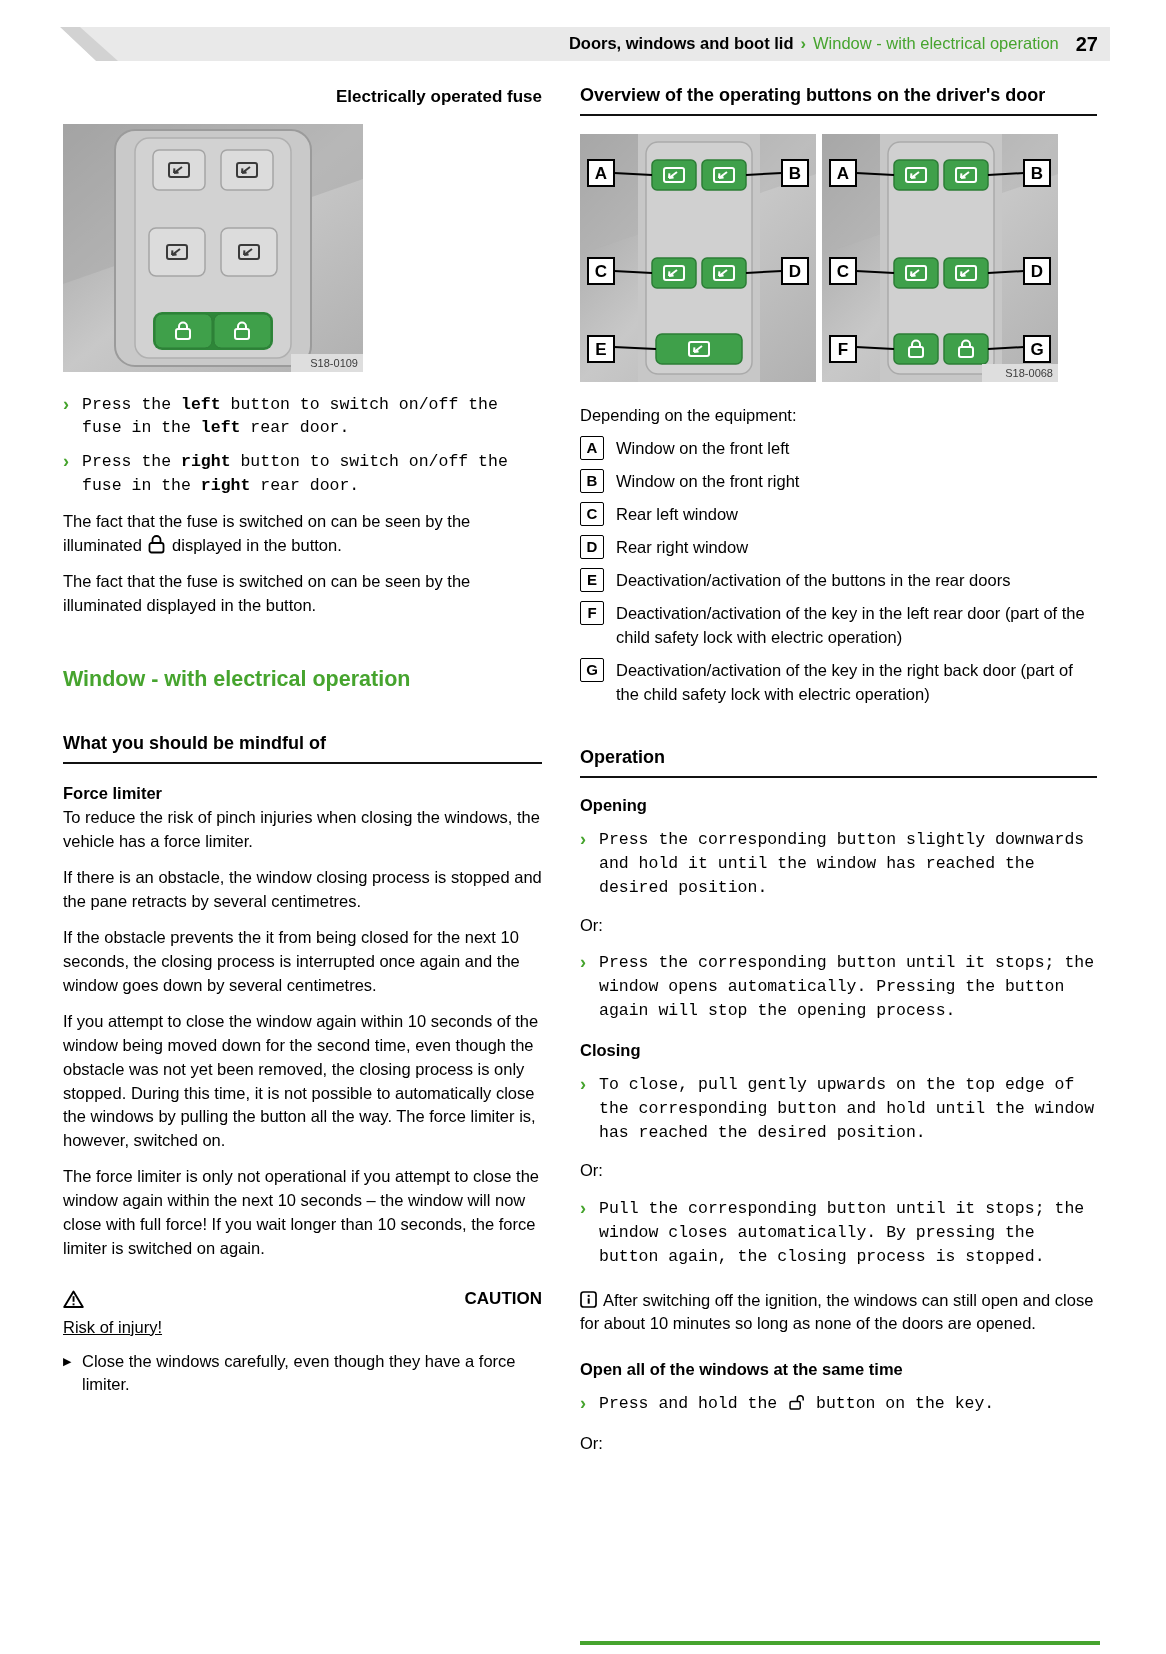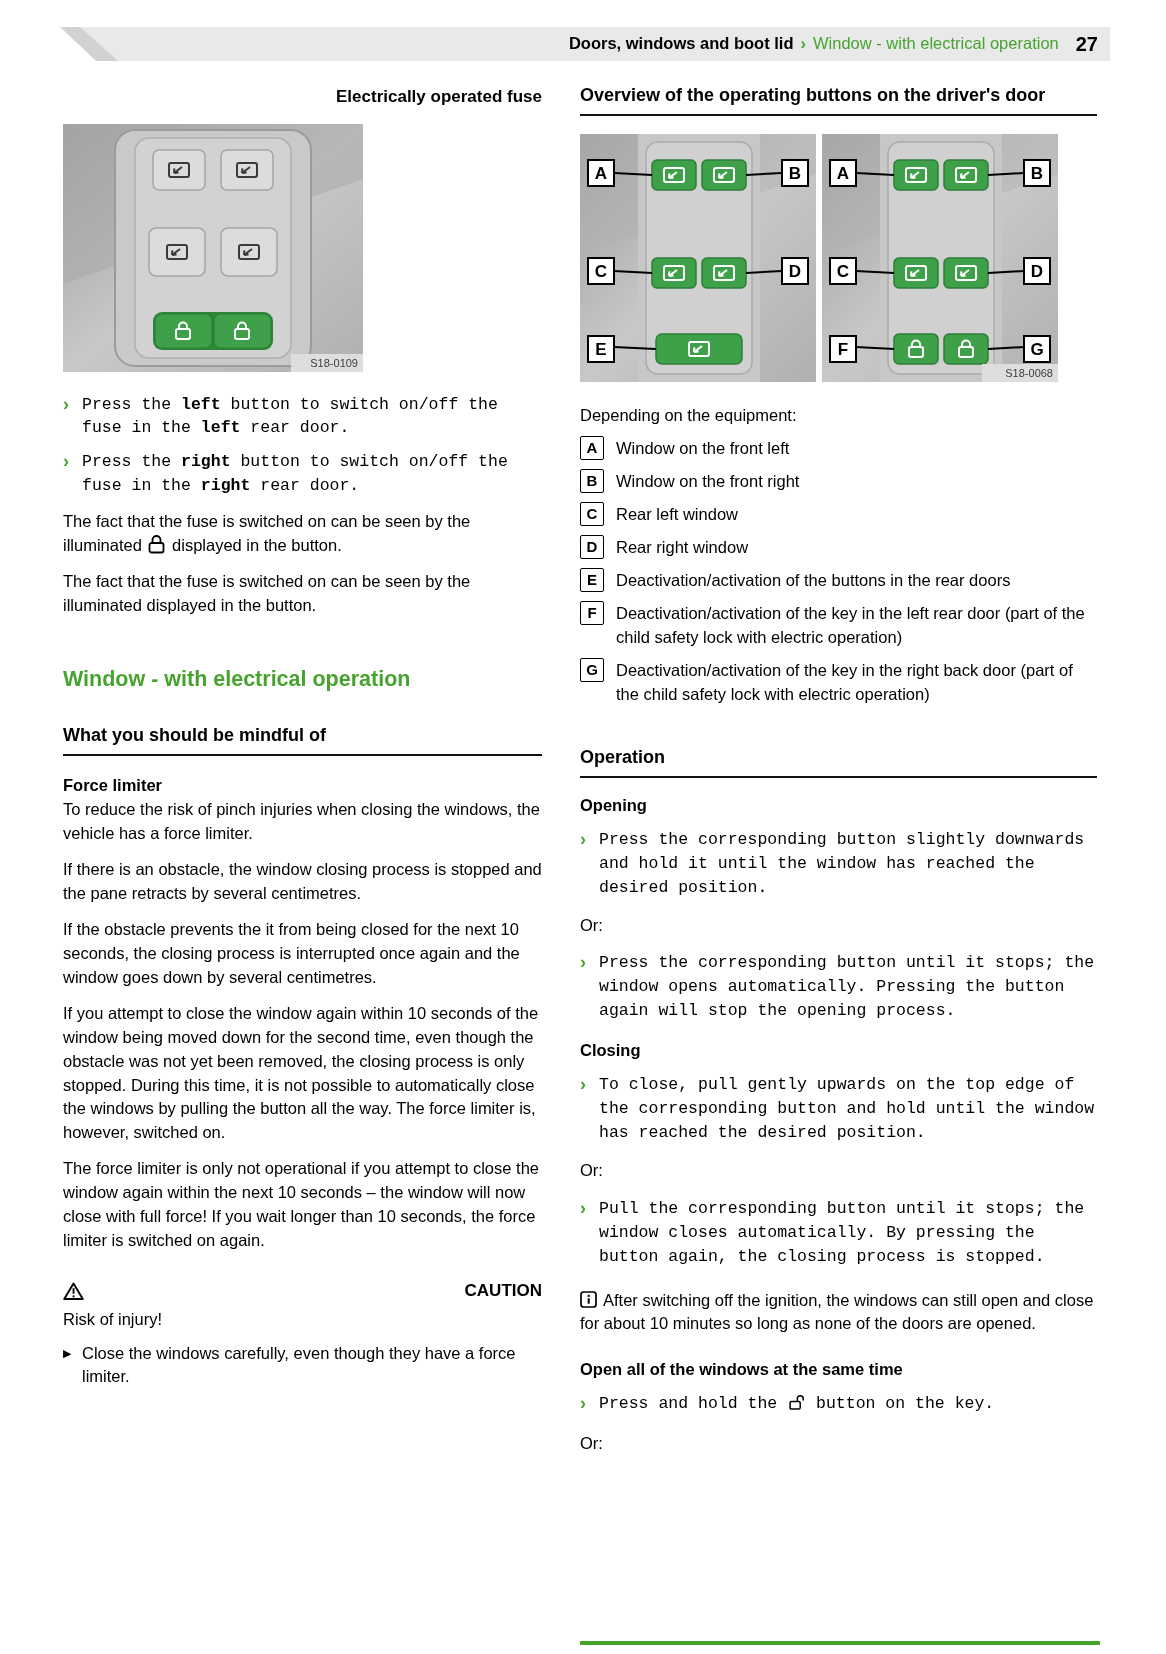--- a/index.html
+++ b/index.html
@@ -25,21 +25,21 @@
   .crumb-green { color:var(--accent); }
   .page-num { font-weight:bold; margin-left:17px; font-size:20px; }
 
   
   .content { position:absolute; top:61px; left:63px; display:flex; gap:38px; }
   .col-left { width:479px; }
   .col-right { width:517px; }
 
   .h-small { font-size:17px; font-weight:bold; margin-top:24px;text-align:right; }
   .h-green { color:var(--accent); font-size:21.5px; font-weight:bold; margin-top:46px; }
-  .h-rule { font-size:18px; font-weight:bold; margin-top:28px; padding-bottom:7px;
+  .h-rule { font-size:18px; font-weight:bold; margin-top:36px; padding-bottom:7px;
             border-bottom:2px solid #111; line-height:1.35; }
   .mini { font-weight:bold; margin-top:16px; }
   p.body { margin-top:12px; }
 
   figure { margin-top:14px; }
   .img-row { display:flex; gap:6px; margin-top:18px; }
   svg text { font-family:"Liberation Sans","DejaVu Sans",sans-serif; }
 
   .bullets { margin-top:14px; }
   .bullet { display:flex; margin-top:10px; }
@@ -161,21 +161,21 @@
 
     <div class="caution">
       <div class="caution-head">
         <svg width="21" height="19" viewBox="0 0 21 19">
           <path d="M10.5 1.6 L19.8 17 H1.2 Z" fill="none" stroke="#000" stroke-width="1.9" stroke-linejoin="round"></path>
           <rect x="9.6" y="6.2" width="1.9" height="5.6" fill="#000"></rect>
           <rect x="9.6" y="13.4" width="1.9" height="1.9" fill="#000"></rect>
         </svg>
         <span>CAUTION</span>
       </div>
-      <p style="margin-top:4px;">Risk of injury!</p>
+      <p style="margin-top:4px;text-decoration:underline;">Risk of injury!</p>
       <div class="tri-item">
         <span class="tri">▶</span>
         <span>Close the windows carefully, even though they have a force limiter.</span>
       </div>
     </div>
   </div>
 
   <div class="col-right">
 
     <h2 class="h-rule" style="margin-top:22px;">Overview of the operating buttons on the driver's door</h2>

